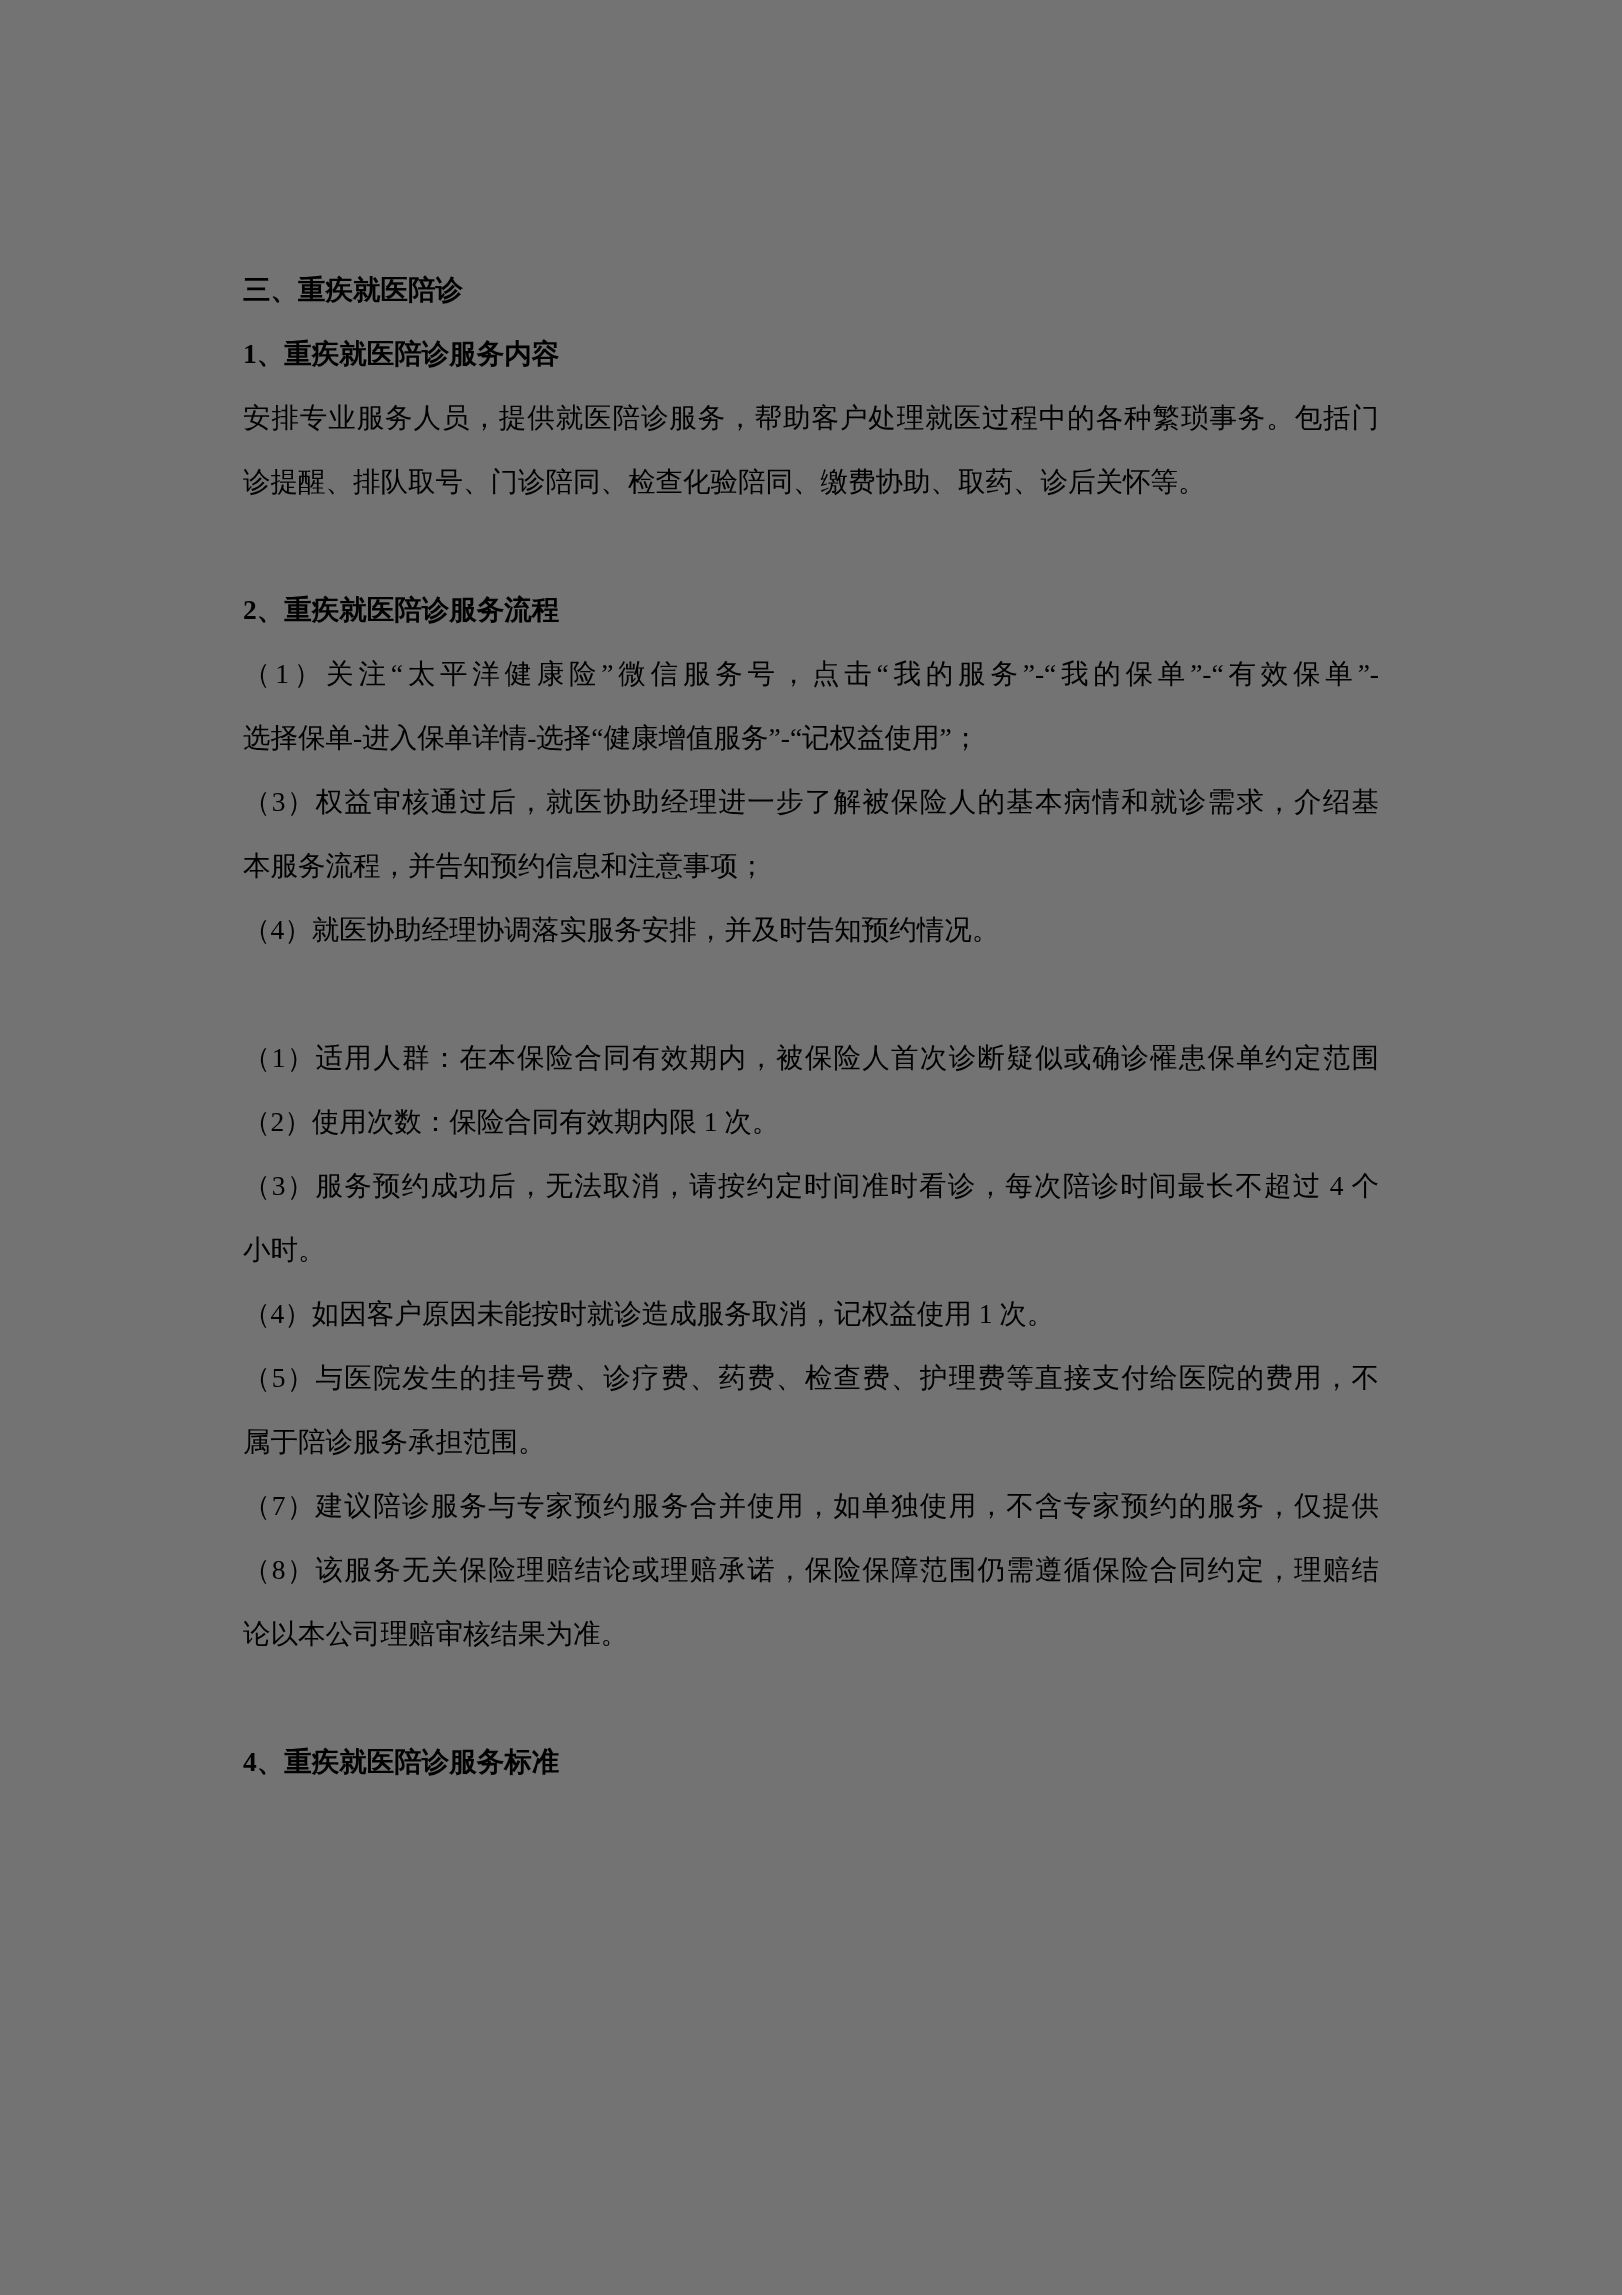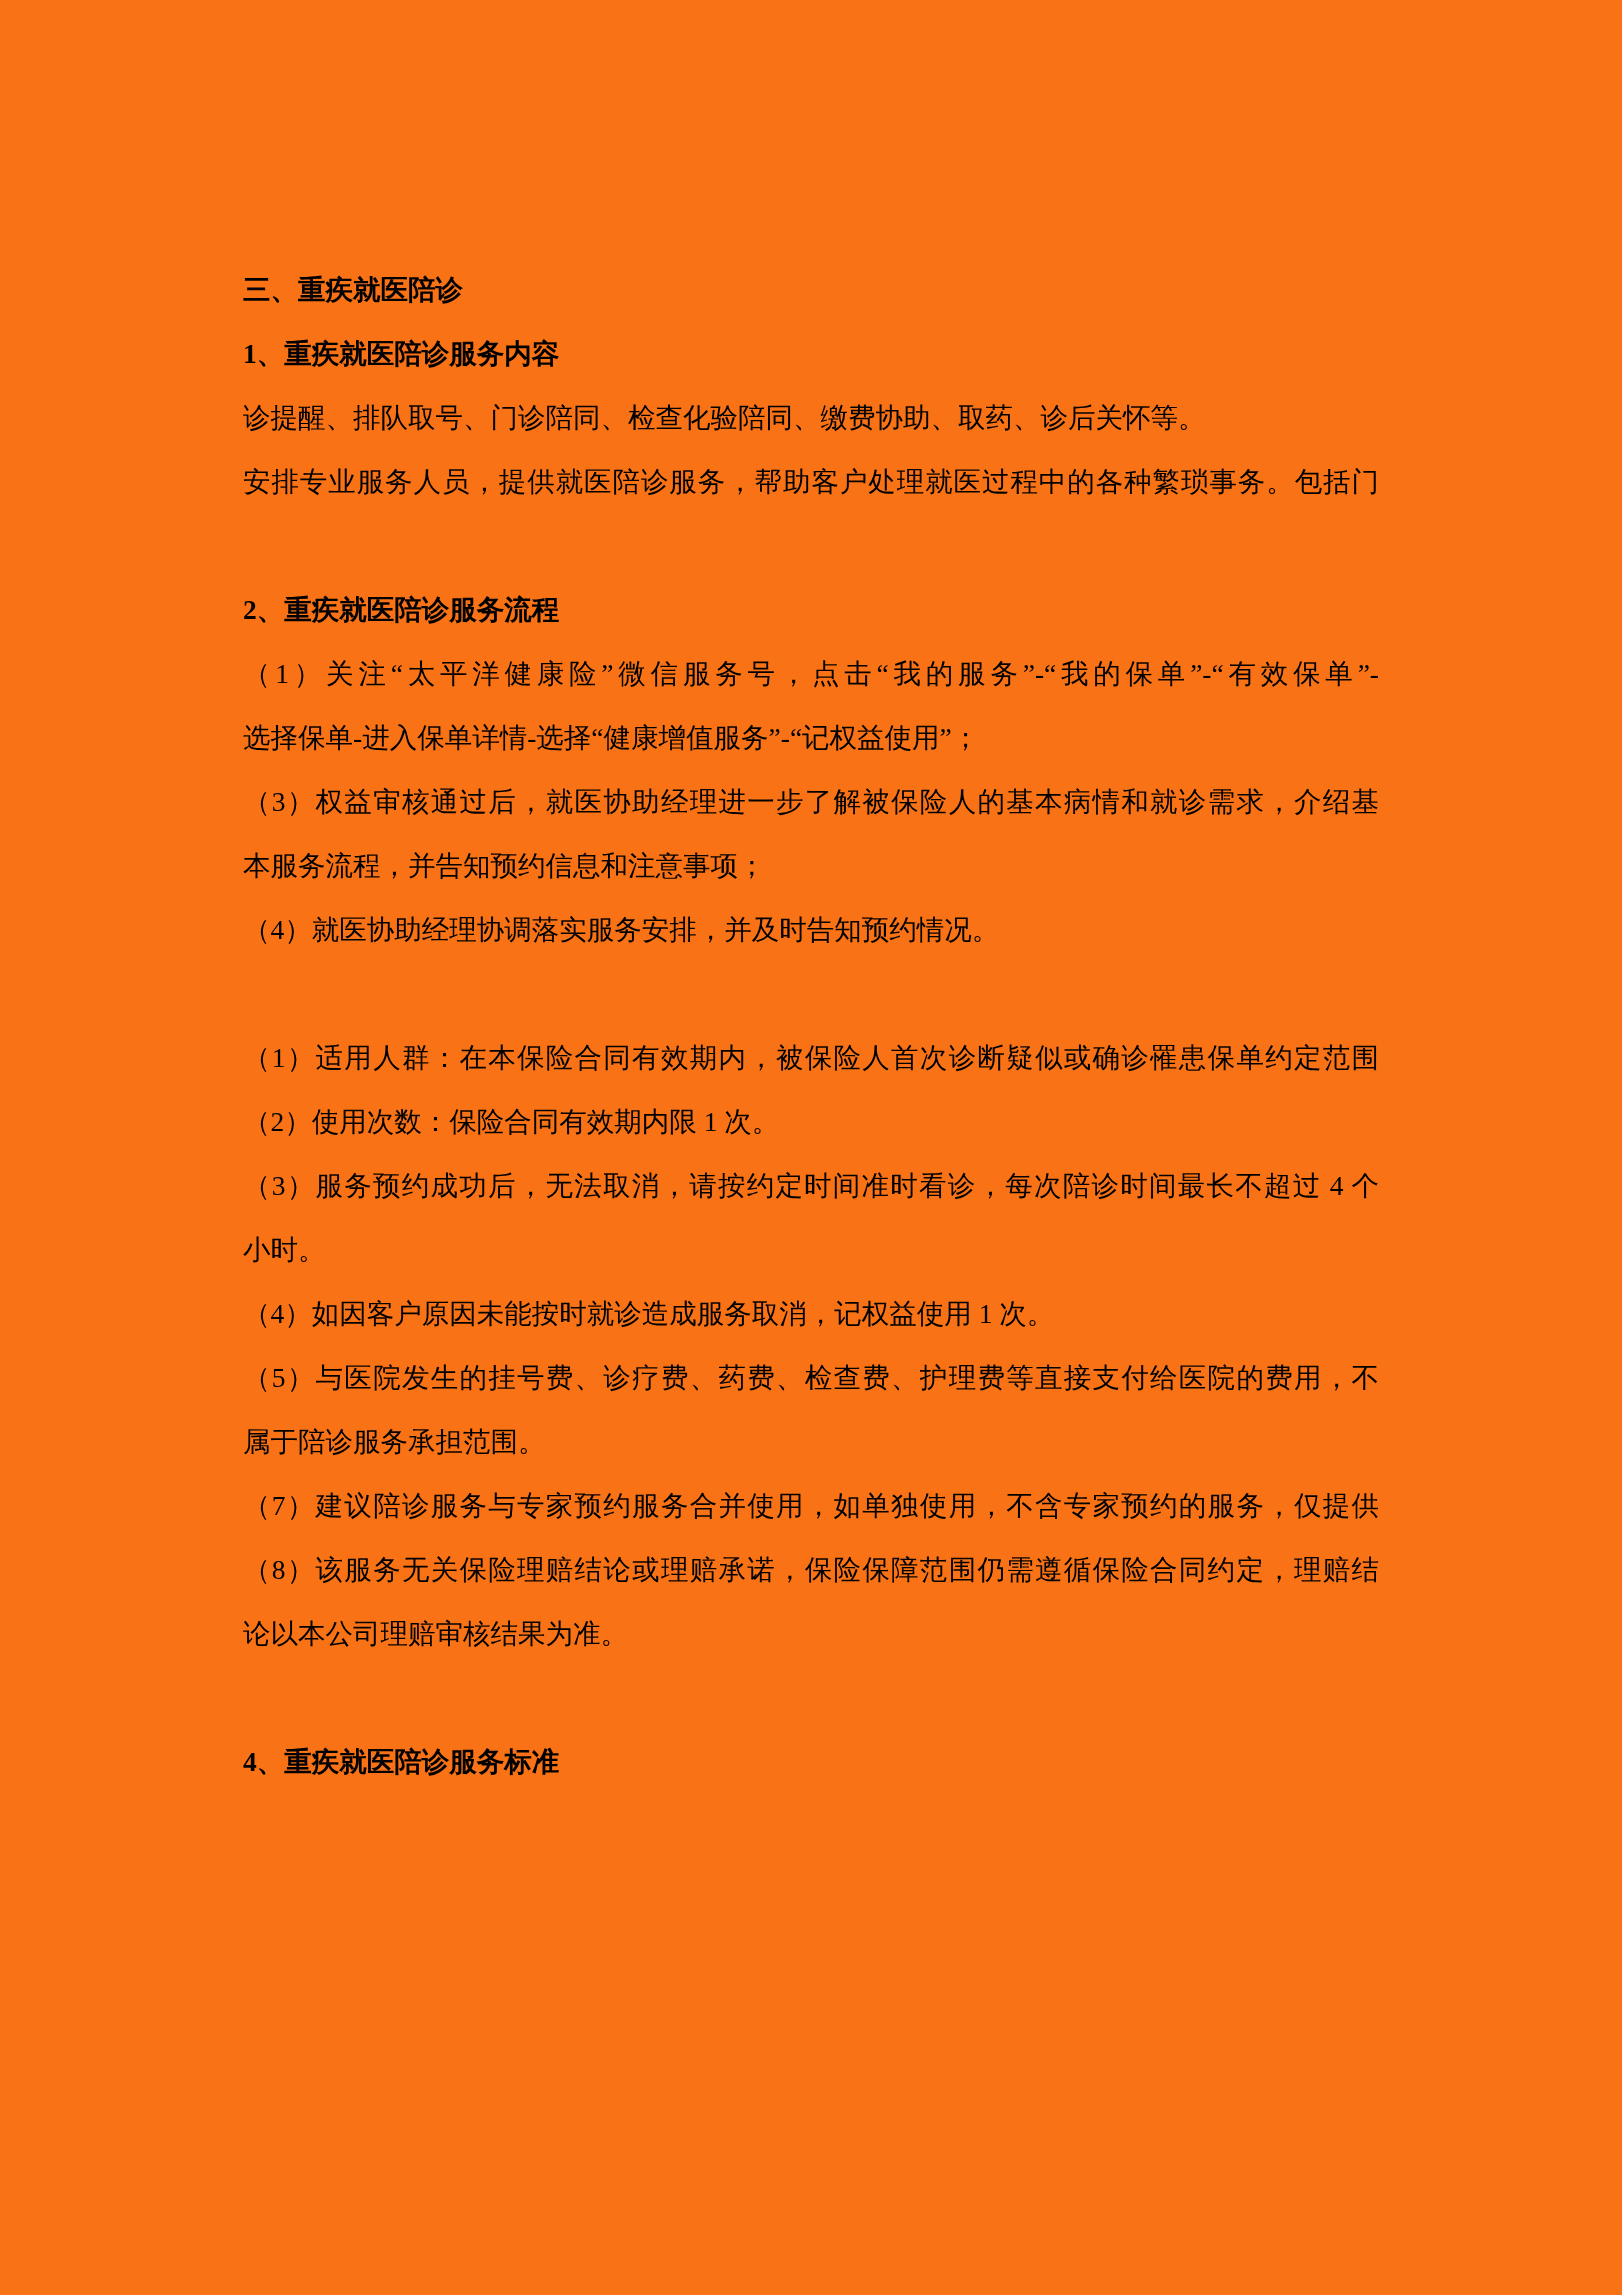--- a/index.html
+++ b/index.html
@@ -4,21 +4,21 @@
 <style>
   html, body {
     margin: 0;
     padding: 0;
     background: #ffffff;
   }
   .page {
     position: relative;
     width: 1623px;
     height: 2295px;
-    background: #f97316;
+    background: #737373;
     overflow: hidden;
     color: #000000;
     font-family: "Liberation Serif", "DejaVu Serif", serif;
   }
   .doc {
     position: absolute;
     left: 243px;
     top: 258px;
     width: 1136px;
     font-size: 27.5px;
@@ -44,22 +44,22 @@
 </style>
 </head>
 <body>
 
 <div class="page">
   <div class="doc">
 
     <div class="line hd">三、重疾就医陪诊</div>
 
     <div class="line hd">1、重疾就医陪诊服务内容</div>
+    <div class="line jl">安排专业服务人员，提供就医陪诊服务，帮助客户处理就医过程中的各种繁琐事务。包括门</div>
     <div class="line">诊提醒、排队取号、门诊陪同、检查化验陪同、缴费协助、取药、诊后关怀等。</div>
-    <div class="line jl">安排专业服务人员，提供就医陪诊服务，帮助客户处理就医过程中的各种繁琐事务。包括门</div>
 
     <div class="sp"></div>
 
     <div class="line hd">2、重疾就医陪诊服务流程</div>
     <div class="line jl">（1）关注“太平洋健康险”微信服务号，点击“我的服务”-“我的保单”-“有效保单”-</div>
     <div class="line">选择保单-进入保单详情-选择“健康增值服务”-“记权益使用”；</div>
     <div class="line jl">（3）权益审核通过后，就医协助经理进一步了解被保险人的基本病情和就诊需求，介绍基</div>
     <div class="line">本服务流程，并告知预约信息和注意事项；</div>
     <div class="line">（4）就医协助经理协调落实服务安排，并及时告知预约情况。</div>
 

